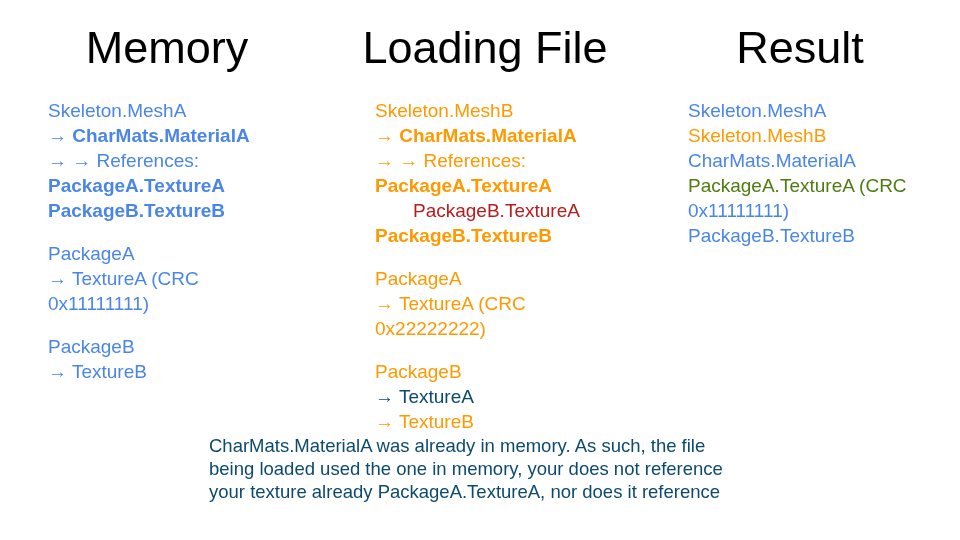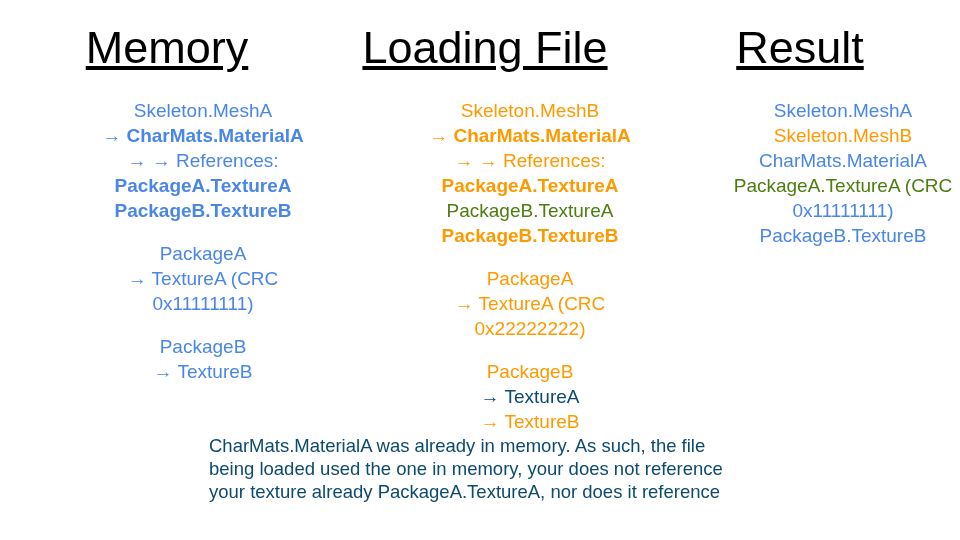--- a/index.html
+++ b/index.html
@@ -17,37 +17,36 @@
   }
   .hdr {
     position: absolute;
     top: 22px;
     font-size: 45px;
     line-height: 52px;
     font-weight: 400;
     color: #000000;
     text-align: center;
     white-space: nowrap;
-    text-decoration: underline;
   }
   #hdr-0 { left: 32px;  width: 270px; }
   #hdr-1 { left: 330px; width: 310px; }
   #hdr-2 { left: 655px; width: 290px; }
   .textcol {
     position: absolute;
     top: 98px;
     width: 310px;
     font-size: 19px;
     line-height: 25px;
     font-weight: 400;
   }
   #col-0 { left: 48px;  }
   #col-1 { left: 375px; }
   #col-2 { left: 688px; }
-  .block { margin-bottom: 18px; text-align: center; }
+  .block { margin-bottom: 18px; }
   .line  { white-space: nowrap; }
   .bold  { font-weight: 700; }
   .caption {
     position: absolute;
     left: 209px;
     top: 434px;
     font-size: 18.5px;
     line-height: 23px;
     color: #0c4a6e;
   }
@@ -78,21 +77,21 @@
         <div class="line"><span style="color: rgb(74, 134, 232);">PackageB</span></div>
         <div class="line"><span style="color: rgb(74, 134, 232);">→ TextureB</span></div>
       </div>
     </div>
   <div class="textcol" id="col-1">
       <div class="block">
         <div class="line"><span style="color: rgb(255, 153, 0);">Skeleton.MeshB</span></div>
         <div class="line"><span style="color: rgb(255, 153, 0);">→ </span><span class="bold" style="color: rgb(255, 153, 0);">CharMats.MaterialA</span></div>
         <div class="line"><span style="color: rgb(255, 153, 0);">→ → References:</span></div>
         <div class="line"><span class="bold" style="color: rgb(255, 153, 0);">PackageA.TextureA</span></div>
-        <div class="line"><span style="color: #4d7c0f;">PackageB.TextureA</span></div>
+        <div class="line"><span style="color: #b91c1c; margin-left: 38px;">PackageB.TextureA</span></div>
         <div class="line"><span class="bold" style="color: rgb(255, 153, 0);">PackageB.TextureB</span></div>
       </div>
       <div class="block">
         <div class="line"><span style="color: rgb(255, 153, 0);">PackageA</span></div>
         <div class="line"><span style="color: rgb(255, 153, 0);">→ TextureA (CRC</span></div>
         <div class="line"><span style="color: rgb(255, 153, 0);">0x22222222)</span></div>
       </div>
       <div class="block">
         <div class="line"><span style="color: rgb(255, 153, 0);">PackageB</span></div>
         <div class="line"><span style="color: #0c4a6e;">→ TextureA</span></div>

